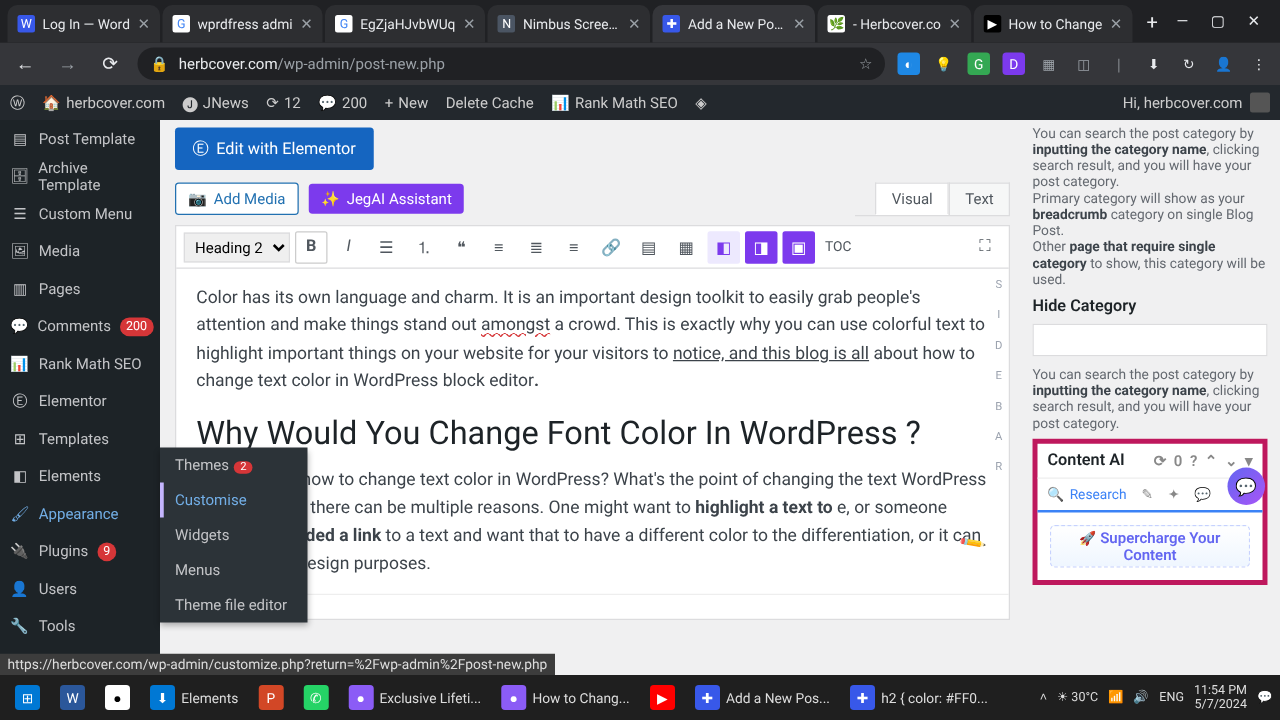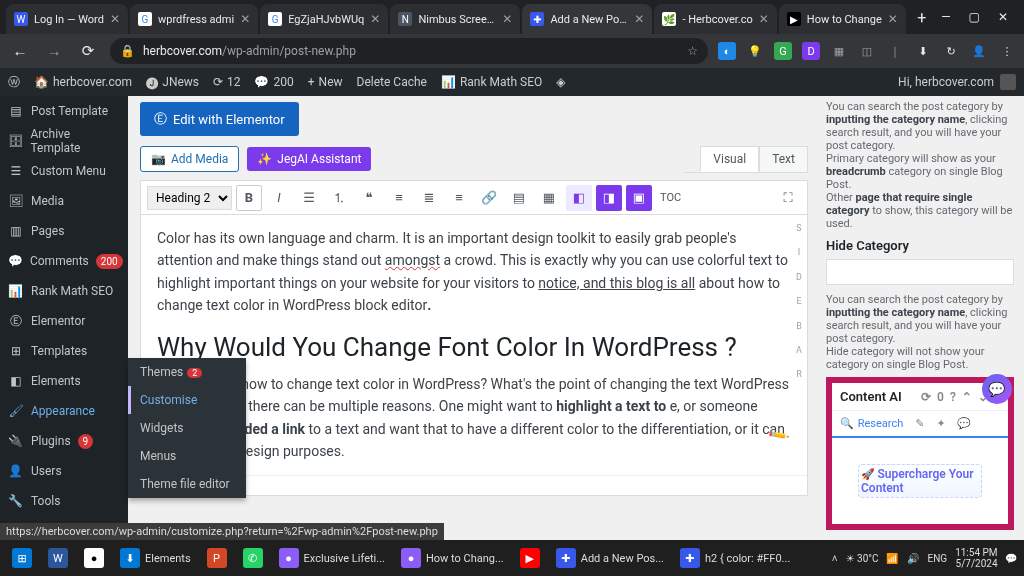--- a/index.html
+++ b/index.html
@@ -67,27 +67,27 @@
 .squiggle { text-decoration: underline wavy #d63638; text-decoration-thickness:1px;}
 .link-u { text-decoration:underline; color:#3c434a;}
 .word-count { font-size:11px; color:#646970; padding:3px 8px; border-top:1px solid #eee;}
 .side-letters { position:absolute; right:0; top:0; width:16px; display:flex; flex-direction:column;align-items:center; font-size:9px; color:#9ca3af; gap:10px; padding-top:6px;}
 
 
 .wp-right { width:204px; padding:4px 10px 0 6px; font-size:11px; color:#646970; }
 .wp-right b{color:#3c434a;}
 .hide-cat { font-size:13px; color:#1d2327; font-weight:600; margin:8px 0 6px;}
 .select-empty { height:26px; border:1px solid #dcdcde; width:100%; margin-bottom:8px; background:#fff;}
-.content-ai-box { border:6px solid #be185d; background:#fff; margin-top:6px;}
+.content-ai-box { border:4px solid #be185d; background:#fff; margin-top:6px;}
 .cai-head { display:flex; align-items:center; justify-content:space-between; padding:6px 8px; font-size:13px; color:#1d2327; font-weight:600; border-bottom:1px solid #eee;}
 .cai-head .icons{display:flex;gap:6px;color:#888;font-size:12px;align-items:center;}
 .cai-tabs { display:flex; gap:12px; padding:6px 8px; border-bottom:2px solid #3b82f6; font-size:11px; color:#888;}
 .cai-tabs .t{display:flex;align-items:center;gap:4px;}
 .cai-tabs .t.active{color:#3b82f6;}
-.cai-cta { margin:26px; border:1px dashed #c7d2fe; border-radius:4px; padding:2px; background:linear-gradient(#fff,#eff6ff);}
+.cai-cta { margin:10px; border:1px dashed #c7d2fe; border-radius:4px; padding:2px; text-align:center; background:linear-gradient(#fff,#eff6ff);}
 .cai-cta span{color:#6366f1;font-weight:600;font-size:12px;}
 
 
 .chat-bubble { position:absolute; right:12px; top:374px; width:30px; height:30px; border-radius:15px; background:linear-gradient(135deg,#6366f1,#a855f7); display:flex; align-items:center; justify-content:center; color:#fff; font-size:14px; z-index:60;}
 
 
 .status-url { position:absolute; left:0; bottom:36px; background:#3c3c3c; color:#ddd; font-size:11px; padding:2px 6px; z-index:70;text-align:right;}
 
 
 .taskbar { height:36px; background:#1f1f1f; display:flex; align-items:center; padding:0 6px; gap:8px; position:absolute; bottom:0; left:0; right:0;}
@@ -323,21 +323,20 @@
     </div>
   </div>
 
   <div class="wp-right">
     <p><span>You can search the post category by </span><b>inputting the category name</b><span>, clicking search result, and you will have your post category.</span></p>
     <p><span>Primary category will show as your </span><b>breadcrumb</b><span> category on single Blog Post.</span></p>
     <p><span>Other </span><b>page that require single category</b><span> to show, this category will be used.</span></p>
     <div class="hide-cat">Hide Category</div>
     <div class="select-empty"></div>
     <p><span>You can search the post category by </span><b>inputting the category name</b><span>, clicking search result, and you will have your post category.</span></p>
-    <p>Hide category will not show your category on single Blog Post.</p>
 
     <div class="content-ai-box">
       <div class="cai-head">
         <span>Content AI</span>
         <span class="icons">
           <span>⟳</span>
           <span>0</span>
           <span>?</span>
           <span>⌃</span>
           <span>⌄</span>

